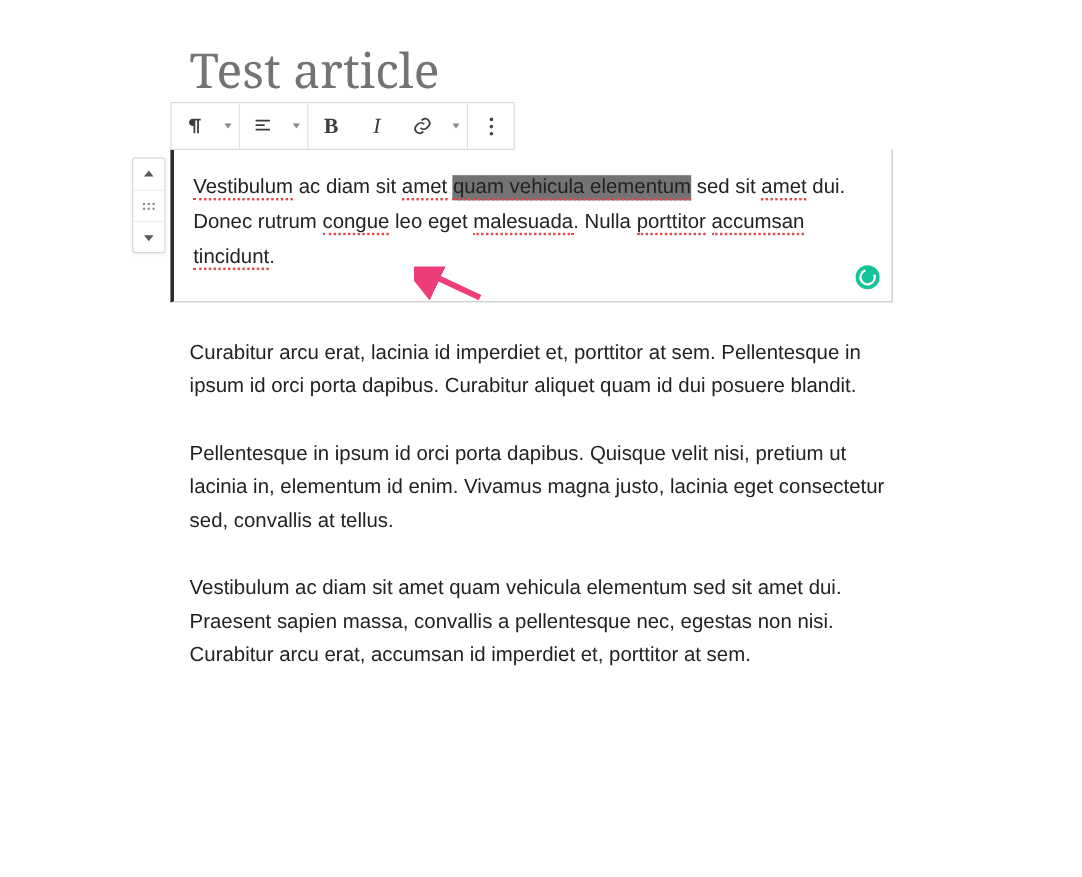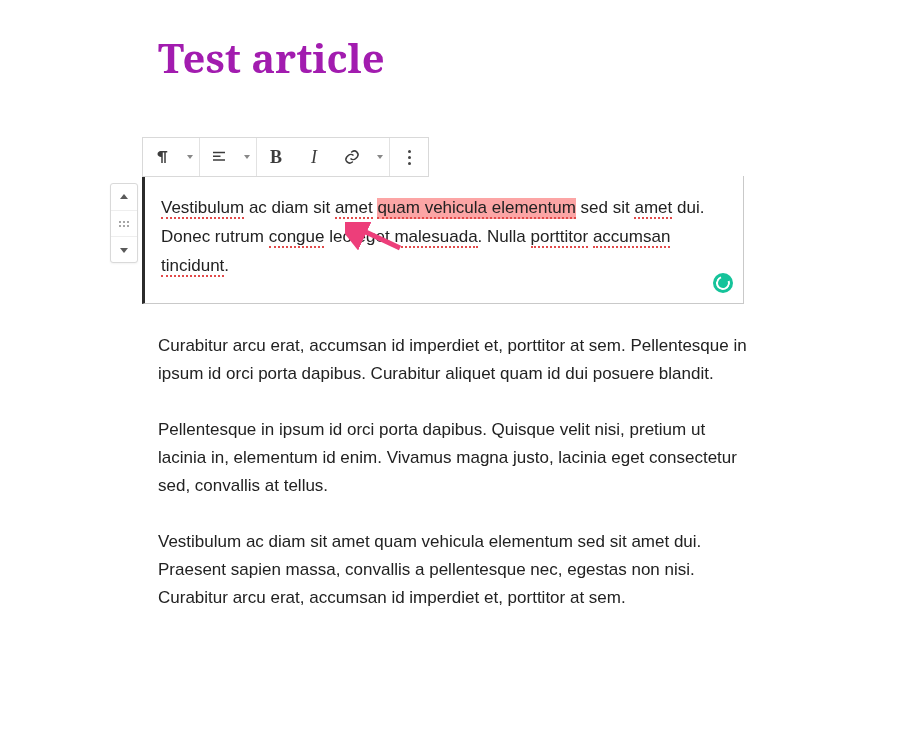--- a/index.html
+++ b/index.html
@@ -10,24 +10,23 @@
       height: 731px;
       position: relative;
       color: #222;
     }
     .content {
       padding: 30px 0 0 158px;
       width: 750px;
     }
     h1.title {
       font-family: "Noto Serif", Georgia, "Times New Roman", serif;
-      font-weight: 700;
+      font-weight: 400;
       font-size: 40px;
-      color: #a21caf;
-      margin-bottom: 52px;
+      color: #737373;
     }
     .para {
       font-family: Arial, sans-serif;
       font-size: 17px;
       line-height: 1.65;
       color: #222;
       margin-bottom: 28px;
       width: 590px;
     }
 
@@ -143,21 +142,21 @@
       border-radius: 50%;
       transform: rotate(25deg);
     }
 
     
     .sp {
       border-bottom: 2px dotted #e24a4a;
       padding-bottom: 0px;
     }
     .sel {
-      background: #fca5a5;
+      background: #737373;
     }
 
     
     .arrow {
       position: absolute;
       left: 345px;
       top: 222px;
       width: 60px;
       height: 30px;
       z-index: 5;
@@ -242,21 +241,21 @@
             </div>
         </div>
       </div>
     </div>
 
     <div class="editable"><span class="sp">Vestibulum</span><span> ac diam sit </span><span class="sp">amet</span><span> </span><span class="sel sp">quam vehicula elementum</span><span> sed sit </span><span class="sp">amet</span><span> dui. Donec rutrum </span><span class="sp">congue</span><span> leo eget </span><span class="sp">malesuada</span><span>. Nulla </span><span class="sp">porttitor</span><span> </span><span class="sp">accumsan</span><span> </span><span class="sp">tincidunt</span><span>.</span>
       <div class="grammarly"></div>
     </div>
   </div>
 
-  <p class="para">Curabitur arcu erat, accumsan id imperdiet et, porttitor at sem. Pellentesque in ipsum id orci porta dapibus. Curabitur aliquet quam id dui posuere blandit.</p>
+  <p class="para">Curabitur arcu erat, lacinia id imperdiet et, porttitor at sem. Pellentesque in ipsum id orci porta dapibus. Curabitur aliquet quam id dui posuere blandit.</p>
   <p class="para">Pellentesque in ipsum id orci porta dapibus. Quisque velit nisi, pretium ut lacinia in, elementum id enim. Vivamus magna justo, lacinia eget consectetur sed, convallis at tellus.</p>
   <p class="para">Vestibulum ac diam sit amet quam vehicula elementum sed sit amet dui. Praesent sapien massa, convallis a pellentesque nec, egestas non nisi. Curabitur arcu erat, accumsan id imperdiet et, porttitor at sem.</p>
 </div>
 
 <svg class="arrow" viewBox="0 0 60 30">
   <defs>
     <marker id="ah" markerWidth="8" markerHeight="8" refX="3" refY="4" orient="auto">
       <path d="M0,0 L8,4 L0,8 Z" fill="#ed3e7a"></path>
     </marker>
   </defs>

